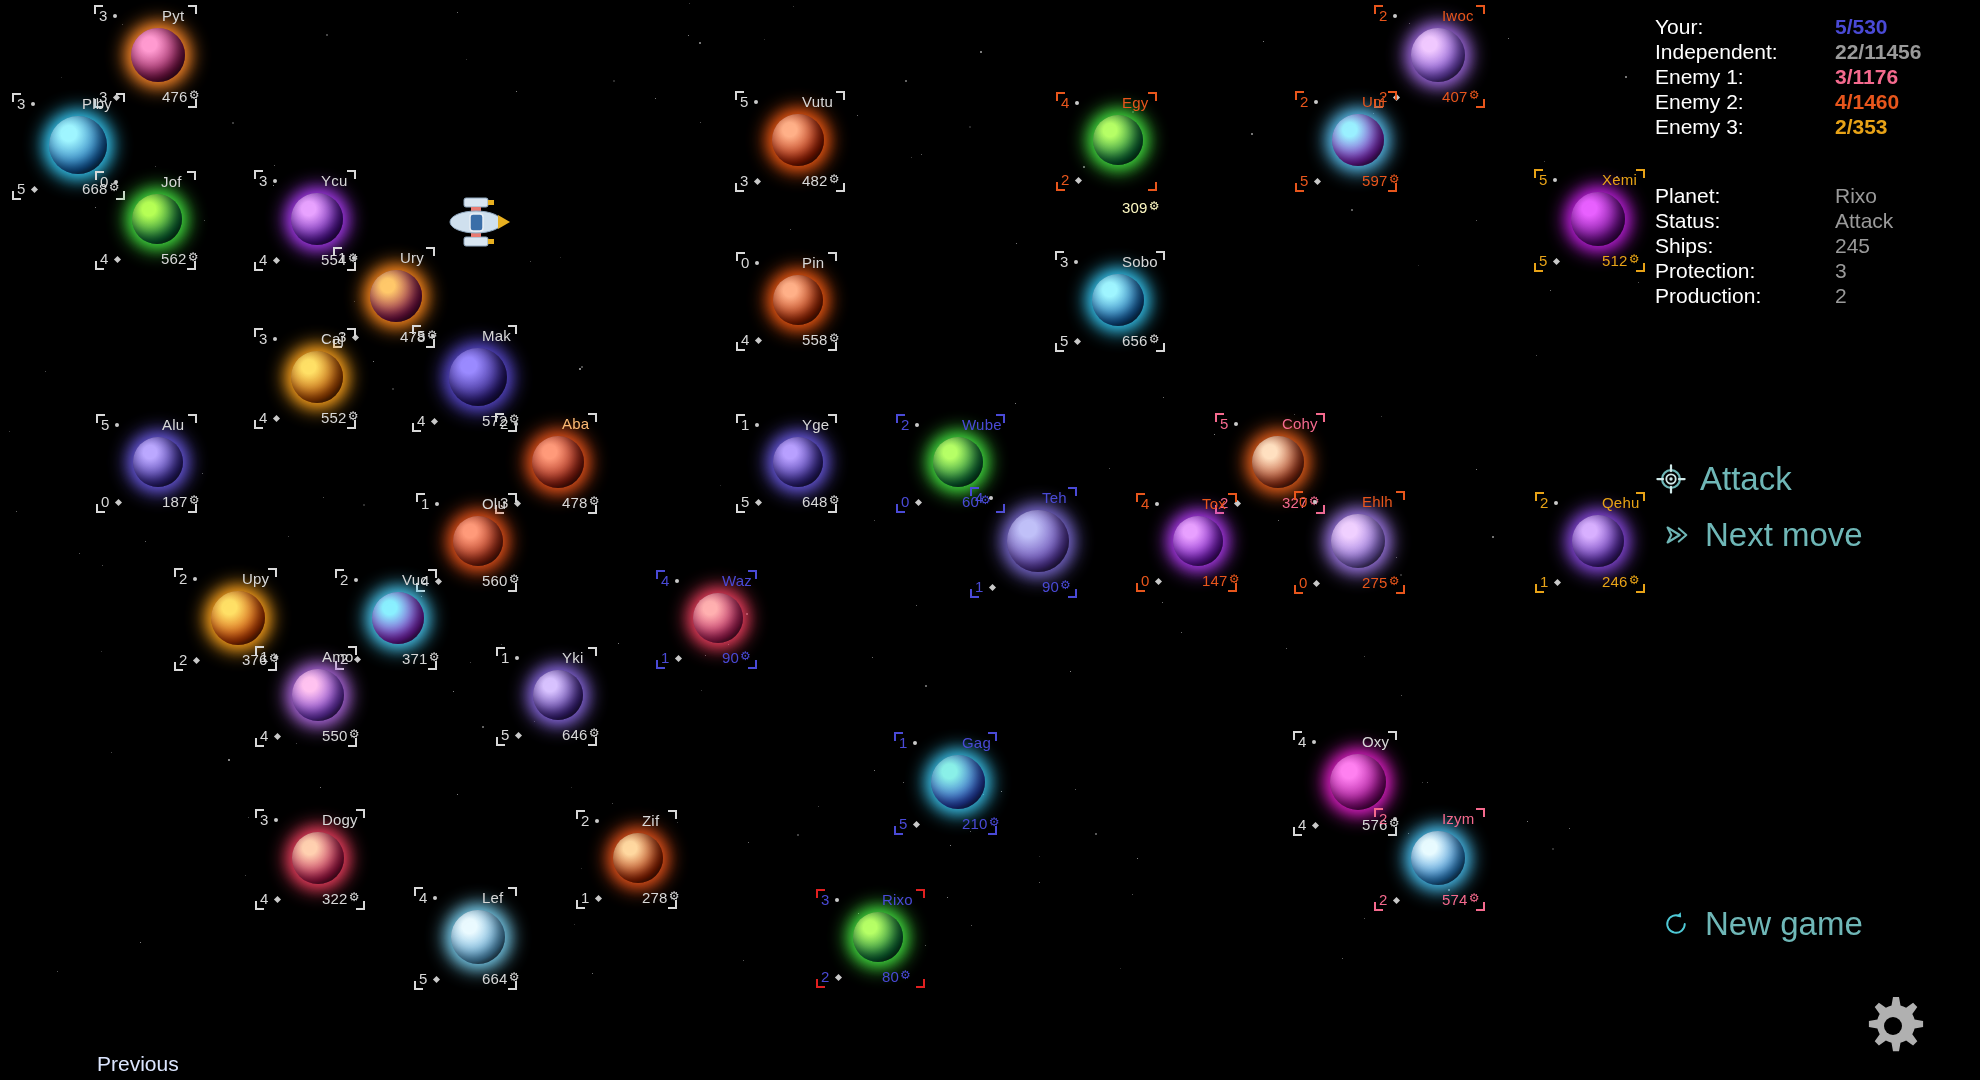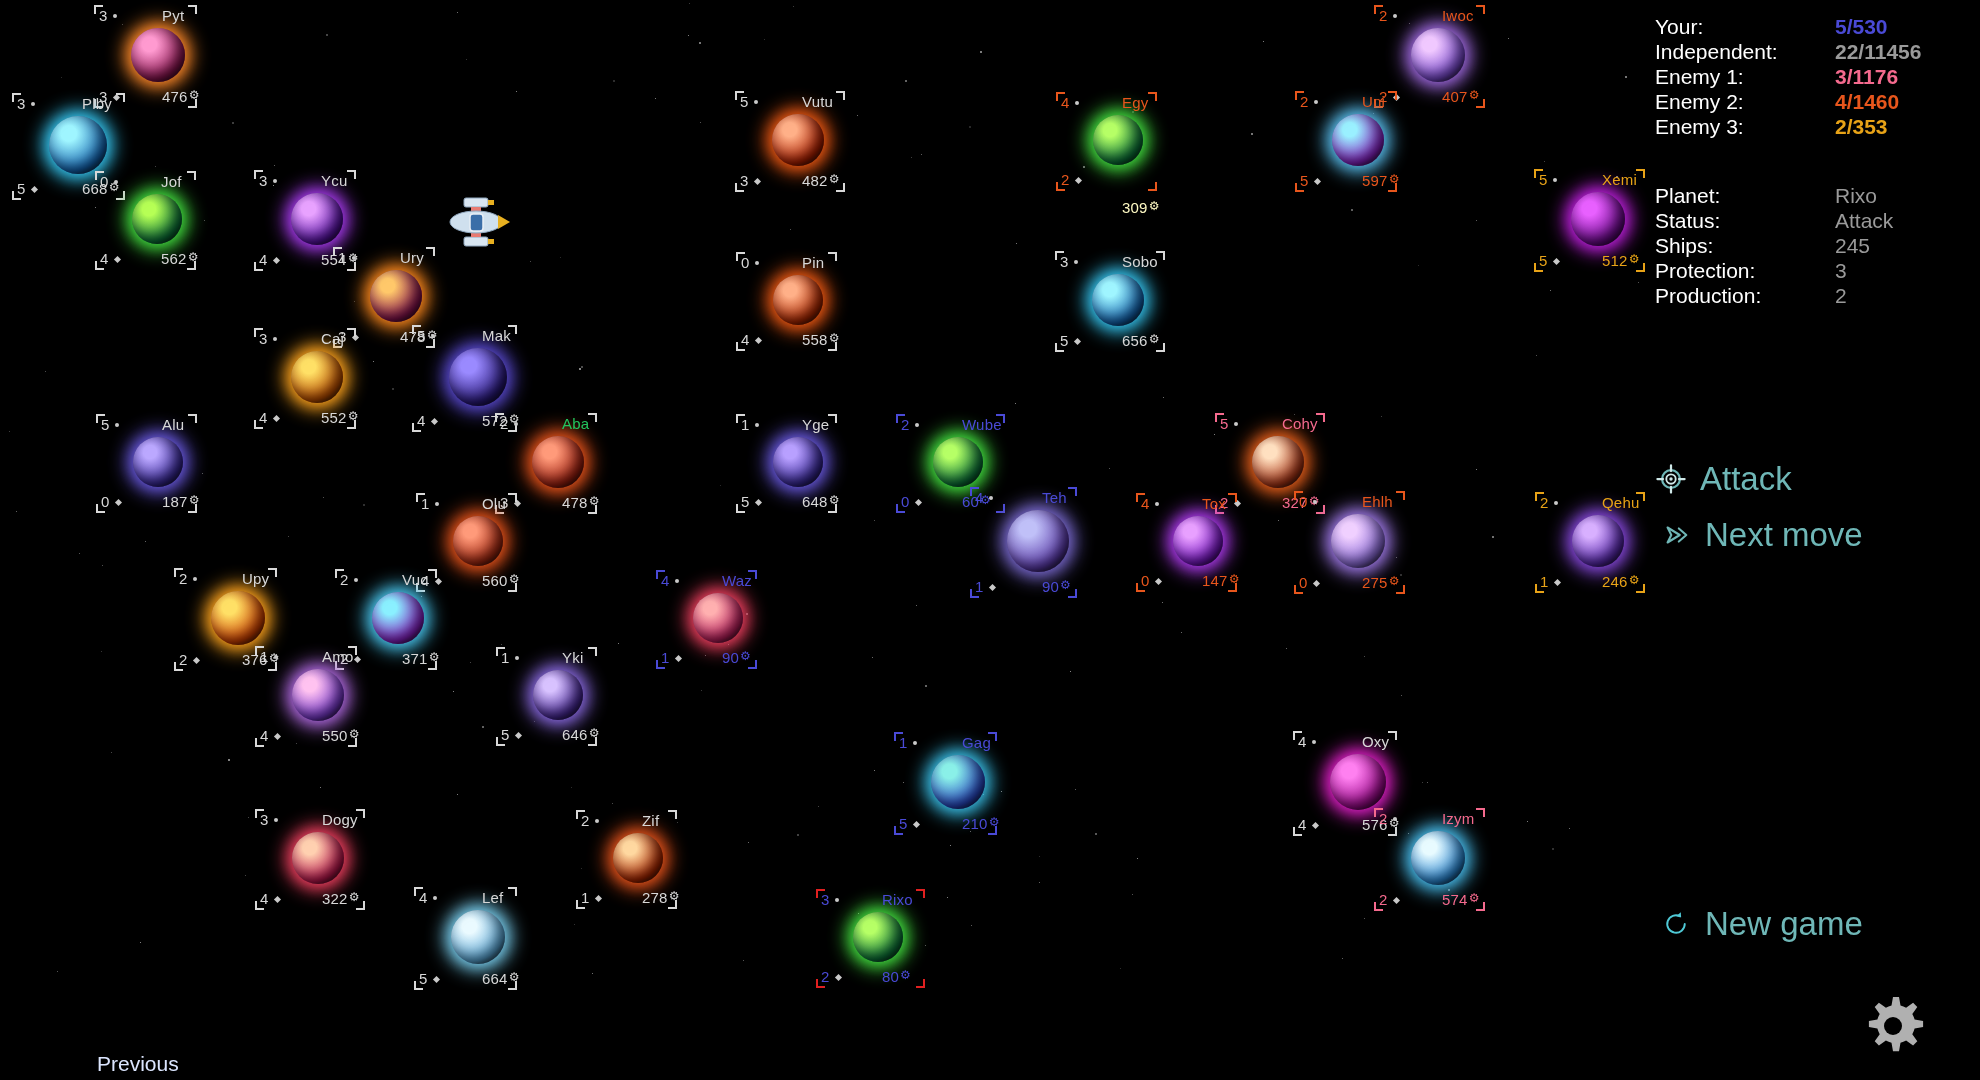--- a/index.html
+++ b/index.html
@@ -336,21 +336,21 @@
         <div class="lbl br" style="color: rgb(216, 216, 216); left: 89px; top: 80px;"><span class="num">187</span><span class="shipglyph">⚙</span></div>
         <div class="brk tl2" style="left: 23px; top: 0px; border-color: rgb(216, 216, 216);"></div>
         <div class="brk tr2" style="left: 115px; top: 0px; border-color: rgb(216, 216, 216);"></div>
         <div class="brk bl2" style="left: 23px; top: 90px; border-color: rgb(216, 216, 216);"></div>
         <div class="brk br2" style="left: 115px; top: 90px; border-color: rgb(216, 216, 216);"></div>
       </div>
       <div class="planet-node" style="left: 473px; top: 414px; width: 170px; height: 96px;">
         <div class="glow" style="width: 68px; height: 68px; left: 51px; top: 14px; background: rgb(232, 84, 28);"></div>
         <div class="body" style="width: 52px; height: 52px; left: 59px; top: 22px; background: radial-gradient(circle at 34% 30%, rgb(255, 154, 122) 0%, rgb(255, 154, 122) 14%, rgb(160, 32, 16) 68%, rgb(0, 0, 0) 100%); box-shadow: rgba(0, 0, 0, 0.65) -6px -6px 14px inset, rgb(232, 84, 28) 0px 0px 14px;"></div>
         <div class="lbl tl" style="color: rgb(216, 216, 216); left: 27px; top: 2px;"><span class="num">2</span><span class="dot"></span></div>
-        <div class="lbl tr" style="color: #22c55e; left: 89px; top: 2px;">Aba</div>
+        <div class="lbl tr" style="color: #fdba74; left: 89px; top: 2px;">Aba</div>
         <div class="lbl bl" style="color: rgb(216, 216, 216); left: 27px; top: 81px;"><span class="num">3</span><span class="diamond"></span></div>
         <div class="lbl br" style="color: rgb(216, 216, 216); left: 89px; top: 81px;"><span class="num">478</span><span class="shipglyph">⚙</span></div>
         <div class="brk tl2" style="left: 22px; top: -1px; border-color: rgb(216, 216, 216);"></div>
         <div class="brk tr2" style="left: 115px; top: -1px; border-color: rgb(216, 216, 216);"></div>
         <div class="brk bl2" style="left: 22px; top: 91px; border-color: rgb(216, 216, 216);"></div>
         <div class="brk br2" style="left: 115px; top: 91px; border-color: rgb(216, 216, 216);"></div>
       </div>
       <div class="planet-node" style="left: 393px; top: 493px; width: 170px; height: 96px;">
         <div class="glow" style="width: 66px; height: 66px; left: 52px; top: 15px; background: rgb(232, 84, 28);"></div>
         <div class="body" style="width: 50px; height: 50px; left: 60px; top: 23px; background: radial-gradient(circle at 34% 30%, rgb(255, 154, 122) 0%, rgb(255, 154, 122) 14%, rgb(168, 42, 18) 68%, rgb(0, 0, 0) 100%); box-shadow: rgba(0, 0, 0, 0.65) -6px -6px 14px inset, rgb(232, 84, 28) 0px 0px 14px;"></div>

